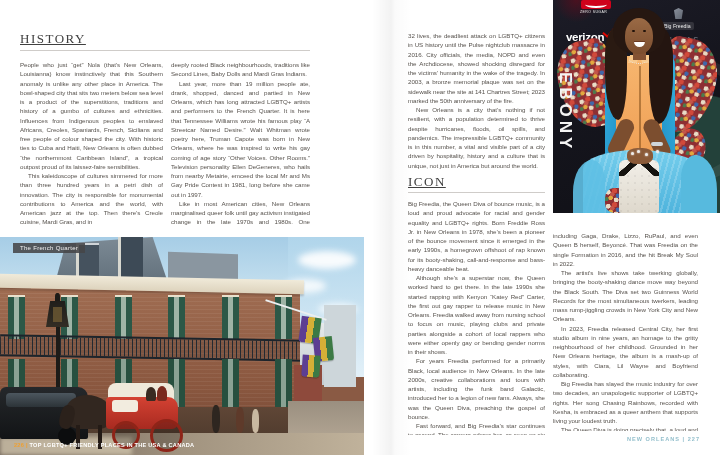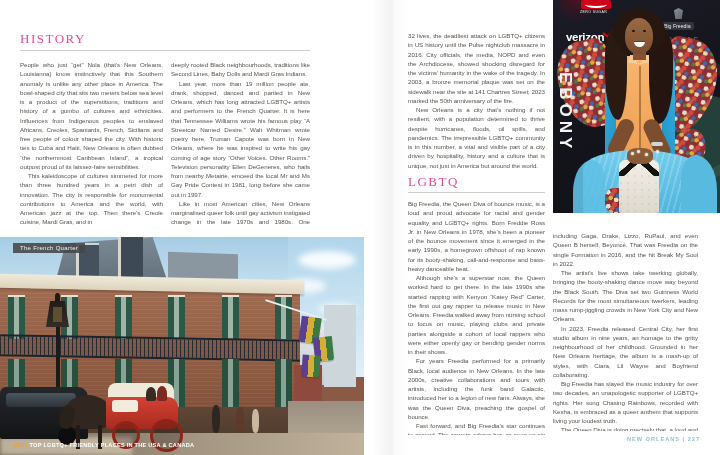--- a/index.html
+++ b/index.html
@@ -1,20 +1,20 @@
 <!DOCTYPE html>
 <html><head>
 <meta charset="utf-8">
 <style>
   html,body{margin:0;padding:0;background:#ffffff;}
   .spread{position:relative;width:720px;height:455px;background:#ffffff;overflow:hidden;
           font-family:"Liberation Sans",sans-serif;color:#57524d;}
   
   .sect-head{position:absolute;font-family:"Liberation Serif",serif;font-size:13px;font-weight:400;
-             letter-spacing:1.5px;color:#ec4899;margin:0;}
+             letter-spacing:1.5px;color:#404040;margin:0;text-decoration:underline;}
   .rule{position:absolute;height:1px;background:#cfccc9;}
   .col{position:absolute;text-align:justify;font-size:6.2px;line-height:9.25px;
        letter-spacing:-0.05px;color:#57524d;overflow:hidden;}
   .col p{margin:0;}
   .col p.ind{text-indent:8px;}
   
   .footer-left{position:absolute;left:14px;bottom:7px;font-size:5.6px;font-weight:bold;color:#ffffff;
                letter-spacing:.25px;white-space:nowrap;z-index:6;}
   .footer-left .pgnum,.footer-left .sep{color:#f0a030;}
   .footer-right{position:absolute;right:20px;top:436px;font-size:5.6px;letter-spacing:1px;
@@ -248,21 +248,21 @@
     </div>
   </figure>
 
   <div class="crease"></div>
 
   <div class="col" style="left:408px;top:31px;width:137px;height:142px;">
     <p>32 lives, the deadliest attack on LGBTQ+ citizens in US history until the Pulse nightclub massacre in 2016. City officials, the media, NOPD and even the Archdiocese, showed shocking disregard for the victims’ humanity in the wake of the tragedy. In 2003, a bronze memorial plaque was set on the sidewalk near the site at 141 Chartres Street; 2023 marked the 50th anniversary of the fire.</p>
     <p class="ind">New Orleans is a city that’s nothing if not resilient, with a population determined to thrive despite hurricanes, floods, oil spills, and pandemics. The irrepressible LGBTQ+ community is in this number, a vital and visible part of a city driven by hospitality, history and a culture that is unique, not just in America but around the world.</p>
   </div>
 
-  <h2 class="sect-head" style="left:408px;top:174px;">LGBTQ</h2>
+  <h2 class="sect-head" style="left:408px;top:174px;">ICON</h2>
   <div class="rule" style="left:408px;top:192px;width:137px;"></div>
 
   <div class="col" style="left:408px;top:199px;width:137px;height:236px;">
     <p>Big Freedia, the Queen Diva of bounce music, is a loud and proud advocate for racial and gender equality and LGBTQ+ rights. Born Freddie Ross Jr. in New Orleans in 1978, she’s been a pioneer of the bounce movement since it emerged in the early 1990s, a homegrown offshoot of rap known for its booty-shaking, call-and-response and bass-heavy danceable beat.</p>
     <p class="ind">Although she’s a superstar now, the Queen worked hard to get there. In the late 1990s she started rapping with Kenyon “Katey Red” Carter, the first out gay rapper to release music in New Orleans. Freedia walked away from nursing school to focus on music, playing clubs and private parties alongside a cohort of local rappers who were either openly gay or bending gender norms in their shows.</p>
     <p class="ind">For years Freedia performed for a primarily Black, local audience in New Orleans. In the late 2000s, creative collaborations and tours with artists, including the funk band Galactic, introduced her to a legion of new fans. Always, she was the Queen Diva, preaching the gospel of bounce.</p>
     <p class="ind">Fast forward, and Big Freedia’s star continues to ascend. The camera adores her, as seen on six seasons of her GLAAD Media Award–winning reality TV show Big Freedia: Queen of Bounce. She’s worked with superstars</p>
   </div>
 
   <div class="col" style="left:553px;top:231px;width:145px;height:200px;">

